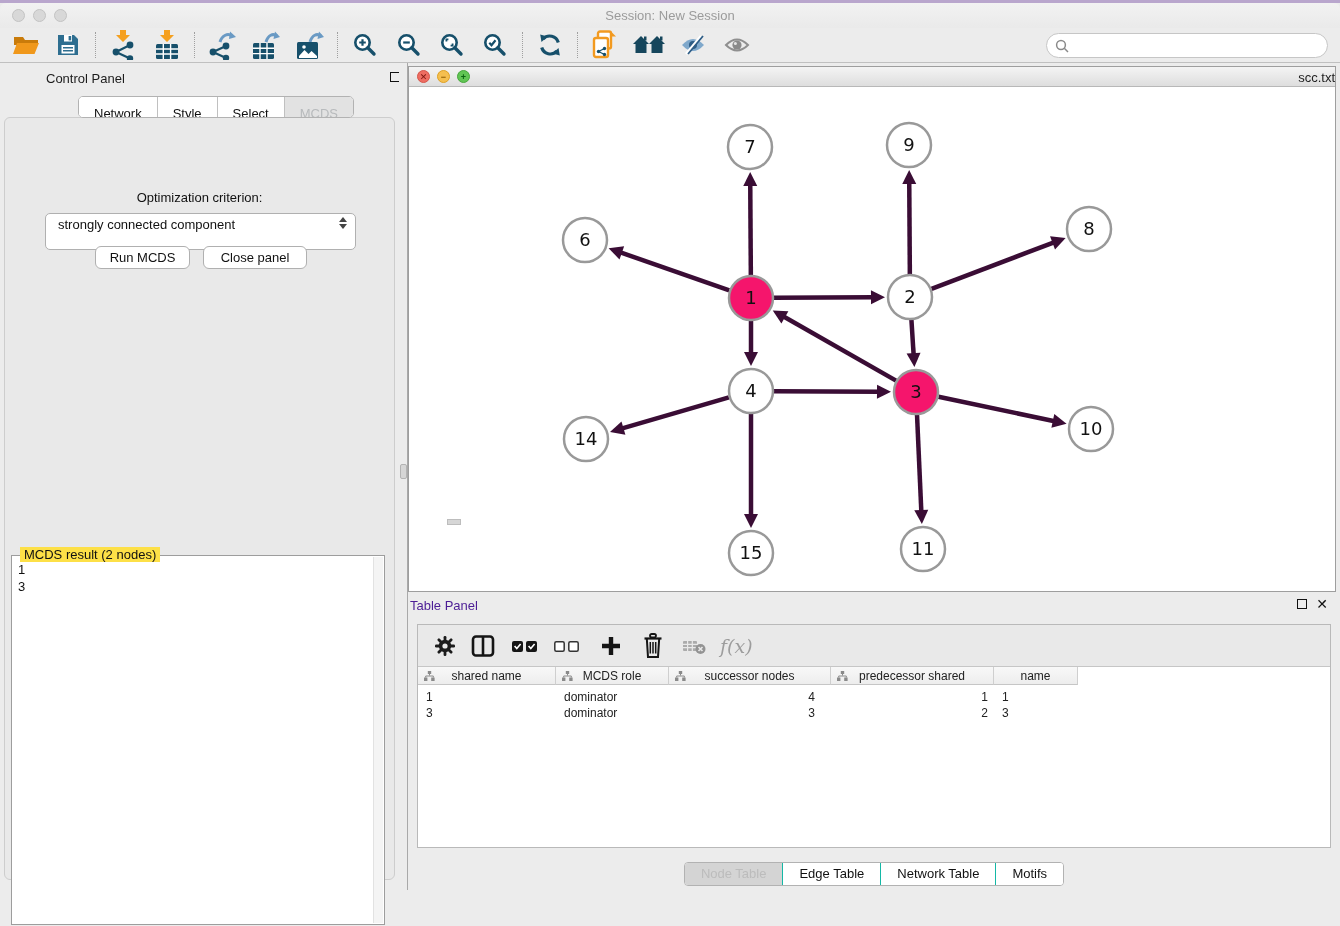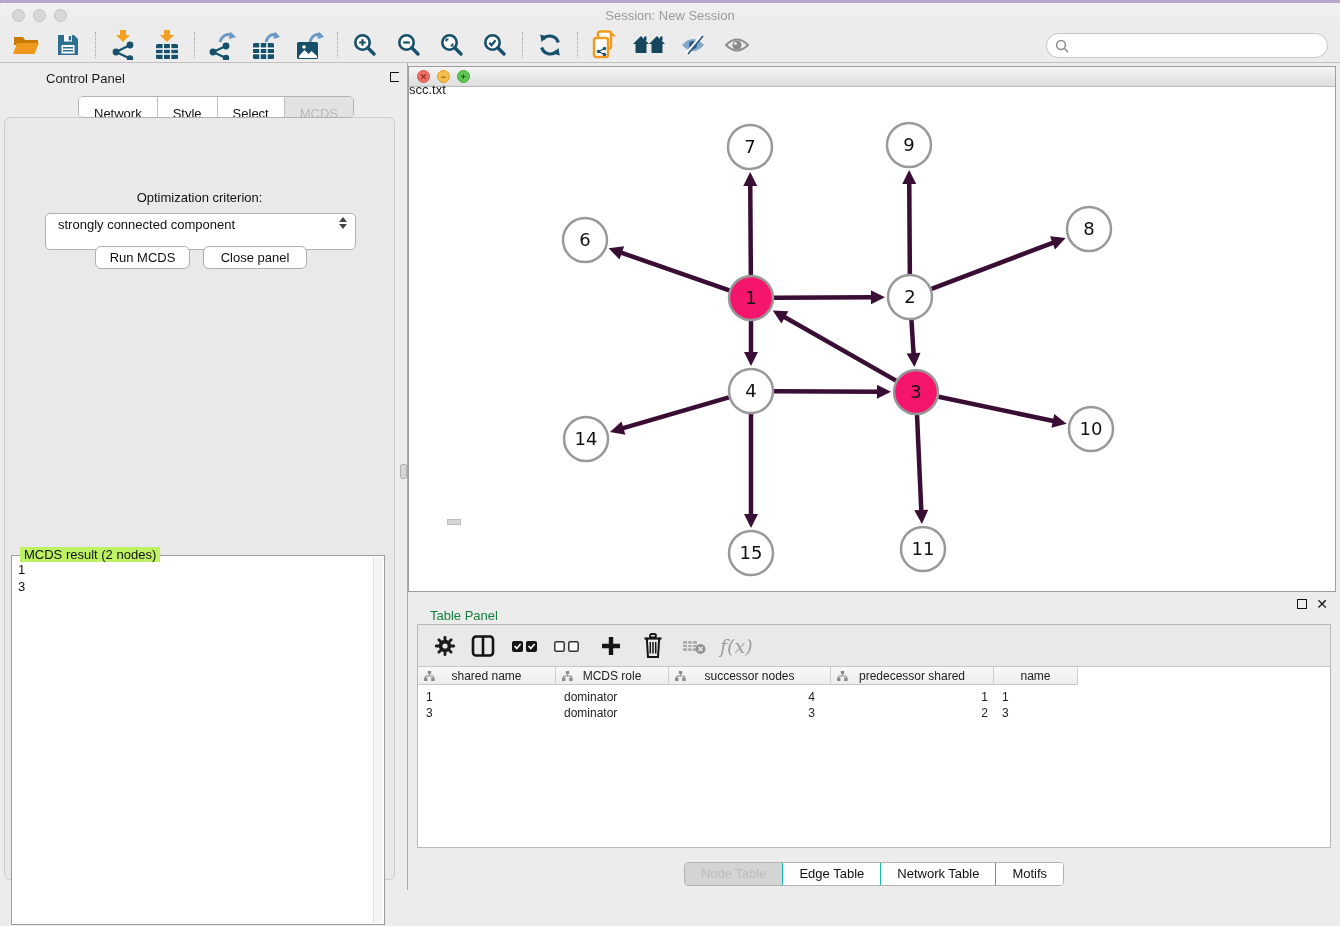--- a/index.html
+++ b/index.html
@@ -46,46 +46,46 @@
   #criterion-select .stepper { position:absolute; right:8px; top:3px; display:flex; flex-direction:column; gap:2px; }
   #criterion-select .stepper i { width:0; height:0; border-left:4px solid transparent; border-right:4px solid transparent; display:block; }
   #criterion-select .stepper i.up { border-bottom:5px solid #444; }
   #criterion-select .stepper i.dn { border-top:5px solid #444; }
   .cp-btn { position:absolute; top:128px; height:23px; background:#fff; border:1px solid #b0b0b0;
     border-radius:6px; font-size:13px; color:#111; text-align:center; line-height:21px; }
   #run-btn { left:90px; width:95px; }
   #close-panel-btn { left:198px; width:104px; }
 
   #result-box { position:absolute; left:6px; top:437px; width:374px; height:370px; border:1px solid #9d9d9d; background:#fff; }
-  #result-legend { position:absolute; left:8px; top:-9px; background:#bef264; padding:0 4px; font-size:13px; color:#111; }
+  #result-legend { position:absolute; left:8px; top:-9px; background:#fde047; padding:0 4px; font-size:13px; color:#111; }
   #result-text { position:absolute; inset:5px 14px 2px 6px; font-size:13px; line-height:17px; color:#111; white-space:pre; }
   #result-scroll { position:absolute; right:1px; top:1px; bottom:1px; width:10px; background:#f4f4f4; border-left:1px solid #e2e2e2; }
 
   
   #v-splitter { position:absolute; left:399px; top:63px; width:9px; height:827px; background:#ececec; border-right:1px solid #a9a9a9; }
   #v-thumb { position:absolute; left:1px; top:401px; width:7px; height:15px; background:#d6d6d6; border:1px solid #b3b3b3; border-radius:2px; }
 
   
   #network-frame { position:absolute; left:408px; top:66px; width:928px; height:526px;
     border:1px solid #9e9e9e; background:#fff; }
   #nf-titlebar { position:absolute; left:0; top:0; width:100%; height:20px;
     background:linear-gradient(#f4f4f4,#dedede); border-bottom:1px solid #b8b8b8; }
   #nf-lights { position:absolute; left:8px; top:3px; display:flex; gap:7px; }
   #nf-lights span { width:13px; height:13px; border-radius:50%; font-size:9px; font-weight:bold;
     display:flex; align-items:center; justify-content:center; }
   #nf-lights .r { background:#ee6d62; border:1px solid #d5554a; color:#7e1510; }
   #nf-lights .y { background:#f5bf4f; border:1px solid #dfa123; color:#8d5b00; }
   #nf-lights .g { background:#61c554; border:1px solid #47a73c; color:#0a6410; }
-  #nf-title { position:absolute; left:0; right:0; top:3px; text-align:left; font-size:13px; color:#222;margin-top:12px; }
+  #nf-title { position:absolute; left:0; right:0; top:3px; text-align:right; font-size:13px; color:#222; }
   #graph-svg { position:absolute; left:0; top:20px; }
   #h-thumb { position:absolute; left:447px; top:519px; width:14px; height:6px; background:#d6d6d6; border:1px solid #bdbdbd; }
 
   
   #table-panel { position:absolute; left:408px; top:592px; width:932px; height:296px; background:#ececec; }
-  #tp-title { position:absolute; left:22px; top:6px; font-size:13px; color:#15803d;margin-top:10px; }
+  #tp-title { position:absolute; left:2px; top:6px; font-size:13px; color:#4c1d95; }
   #tp-inner { position:absolute; left:9px; top:32px; width:914px; height:224px; border:1px solid #b9b9b9; background:#fff; }
   #tp-toolbar { position:absolute; left:0; top:0; width:100%; height:42px; background:#e9e9e9;
     border-bottom:1px solid #c6c6c6; display:flex; align-items:center; padding-left:10px; gap:4px; }
   .tp-btn { width:34px; height:34px; display:flex; align-items:center; justify-content:center; }
   #fx-label { font-family:"DejaVu Serif","Liberation Serif",serif; font-style:italic; font-size:19px; color:#9d9d9d; margin-left:4px; }
   #tp-header { position:absolute; left:0; top:42px; height:18px; display:flex; }
   .hcell { position:relative; height:18px; background:linear-gradient(#f8f8f8,#ededed);
     border-right:1px solid #cfcfcf; border-bottom:1px solid #c6c6c6;
     display:flex; align-items:center; justify-content:center; font-size:12px; color:#222; }
   .hcell .hier { position:absolute; left:6px; top:4px; }

